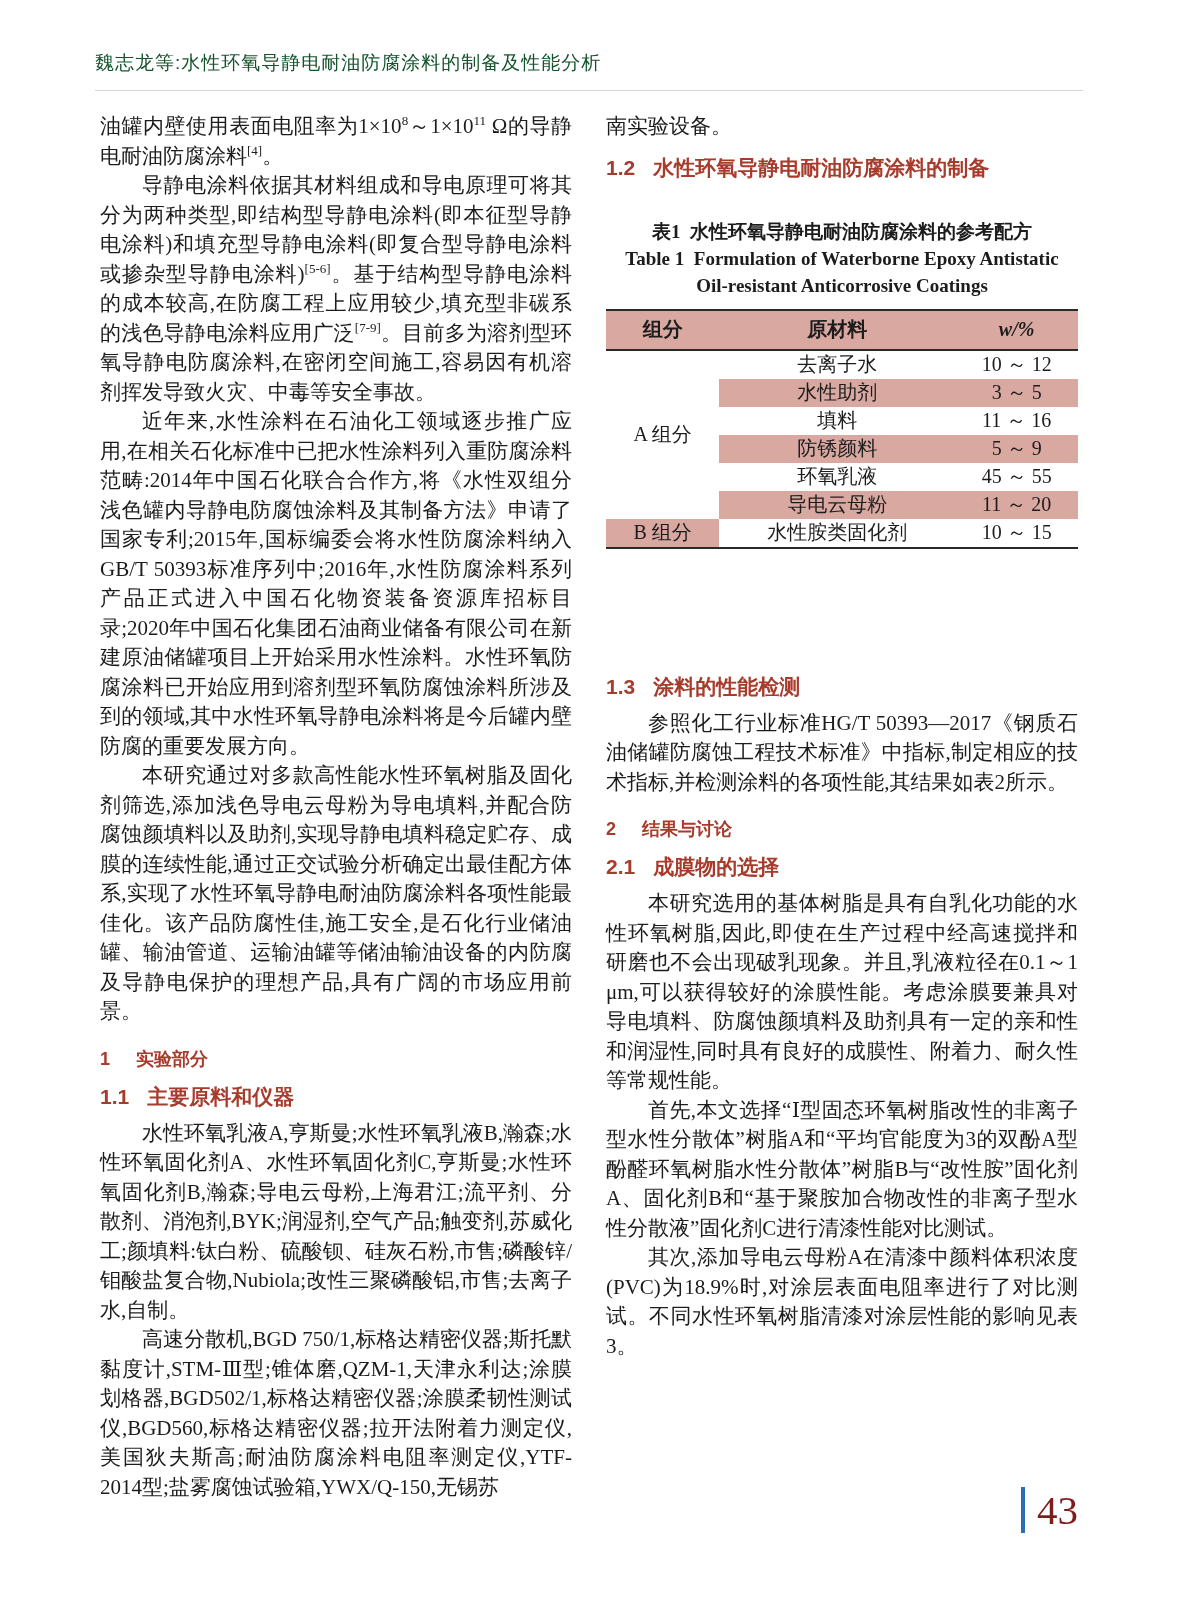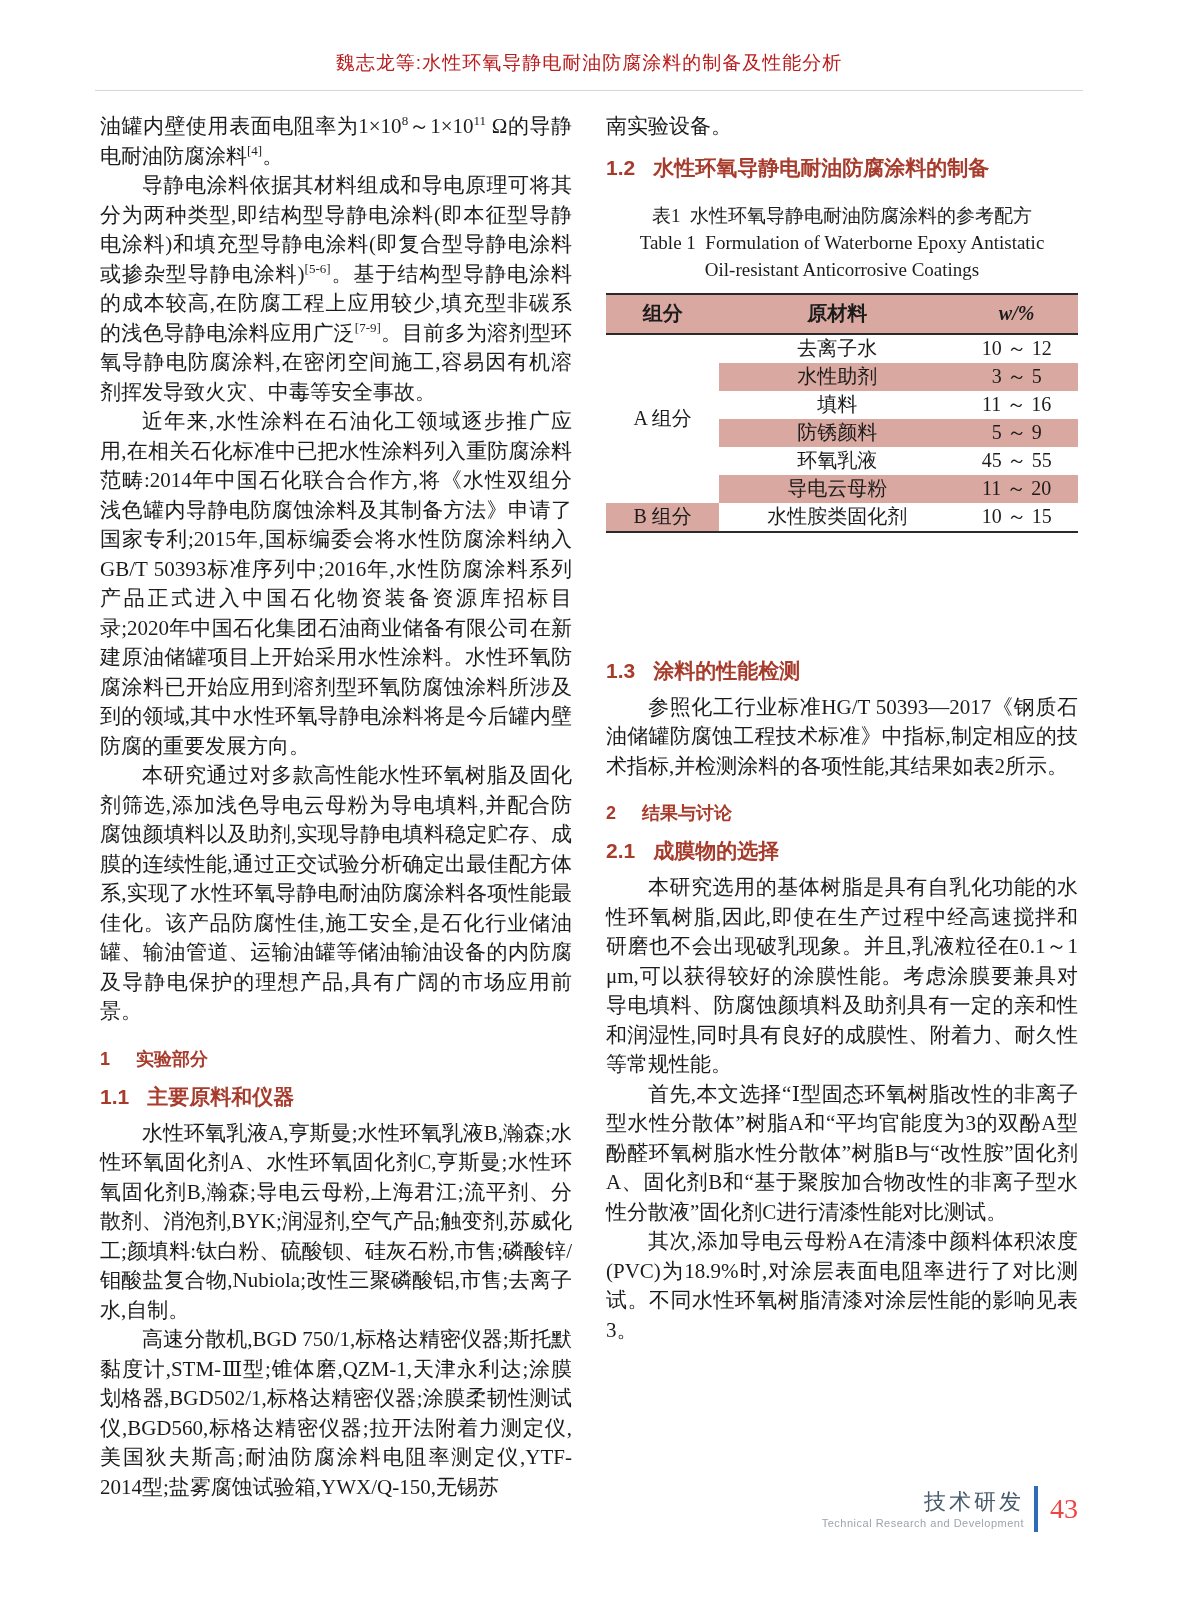--- a/index.html
+++ b/index.html
@@ -2,62 +2,62 @@
 <html><head>
 <meta charset="utf-8">
 <style>
   html,body{margin:0;padding:0;background:#e8e8e8;}
   .page{
     position:relative;width:1178px;height:1600px;margin:0 auto;background:#ffffff;
     font-family:"Liberation Serif","DejaVu Serif",serif;color:#1c1c1c;overflow:hidden;
   }
   
   .header{
-    position:absolute;left:95px;right:95px;top:50px;text-align:center;
+    position:absolute;left:95px;right:95px;top:50px;text-align:left;
     font-family:"Liberation Sans","DejaVu Sans",sans-serif;
-    font-size:19px;color:#b91c1c;letter-spacing:1px;
+    font-size:19px;color:#14532d;letter-spacing:1px;
     padding-bottom:14px;border-bottom:1px solid #d3d7db;
   }
   
   .columns{position:absolute;left:100px;top:112px;width:978px;display:flex;gap:34px;}
   .col{width:472px;flex:0 0 472px;}
   .para{margin:0;font-size:21px;line-height:29.5px;text-align:justify;}
   .para.indent{text-indent:2em;}
   .para sup{font-size:13px;line-height:0;vertical-align:super;}
   .sec-h1{
     font-family:"Liberation Sans","DejaVu Sans",sans-serif;
     color:#a73b2c;font-size:18px;font-weight:700;margin:20px 0 12px;
   }
   .sec-h1 .h-num{font-weight:600;margin-right:26px;}
   .sec-h2{
     font-family:"Liberation Sans","DejaVu Sans",sans-serif;
     color:#a73b2c;font-size:21px;font-weight:700;margin:12px 0 8px;
   }
   .sec-h2 .h-num{margin-right:18px;}
   
-  .tbl-caption{margin:20px 0 10px;text-align:center;font-weight:400;white-space:pre-wrap;}
+  .tbl-caption{margin:36px 0 10px;text-align:center;font-weight:700;white-space:pre-wrap;}
   .cap-zh{font-size:19px;line-height:27px;}
   .cap-en{font-size:19px;line-height:27px;}
   
   table.tbl{width:100%;border-collapse:collapse;border-top:2px solid #2a2a2a;border-bottom:2px solid #2a2a2a;}
   table.tbl th{
     background:#d9a8a1;font-weight:700;font-size:20px;height:36px;
     border-bottom:2px solid #2a2a2a;text-align:center;vertical-align:middle;
   }
   table.tbl th.th-w{font-style:italic;}
   table.tbl td{font-size:20px;height:28px;text-align:center;vertical-align:middle;padding:0;}
   table.tbl td.pink{background:#d9a8a1;}
   col.c1{width:24%;}col.c2{width:50%;}col.c3{width:26%;}
   
   .footer{position:absolute;right:100px;top:1486px;display:flex;align-items:center;}
   .f-text{text-align:right;margin-right:10px;font-family:"Liberation Sans","DejaVu Sans",sans-serif;}
   .f-zh{font-size:22px;color:#47596b;letter-spacing:3px;line-height:24px;}
   .f-en{font-size:11px;color:#9ba4ac;margin-top:3px;letter-spacing:0.5px;}
   .f-bar{width:4px;height:46px;background:#2e6db6;margin-right:12px;}
-  .f-num{font-size:28px;color:#ef4444;}
+  .f-num{font-size:41px;color:#7f1d1d;}
 </style>
 </head>
 <body>
 
 <div class="page">
 
   <div class="header">魏志龙等:水性环氧导静电耐油防腐涂料的制备及性能分析</div>
 
   <div class="columns">
     <div class="col" id="left-col">
@@ -125,21 +125,17 @@
         <p class="para indent"><span>参照化工行业标准HG/T 50393—2017《钢质石油储罐防腐蚀工程技术标准》中指标,制定相应的技术指标,并检测涂料的各项性能,其结果如表2所示。</span></p>
         <div class="sec-h1"><span class="h-num">2</span><span class="h-title">结果与讨论</span></div>
         <div class="sec-h2"><span class="h-num">2.1</span><span class="h-title">成膜物的选择</span></div>
         <p class="para indent"><span>本研究选用的基体树脂是具有自乳化功能的水性环氧树脂,因此,即使在生产过程中经高速搅拌和研磨也不会出现破乳现象。并且,乳液粒径在0.1～1 μm,可以获得较好的涂膜性能。考虑涂膜要兼具对导电填料、防腐蚀颜填料及助剂具有一定的亲和性和润湿性,同时具有良好的成膜性、附着力、耐久性等常规性能。</span></p>
         <p class="para indent"><span>首先,本文选择“Ⅰ型固态环氧树脂改性的非离子型水性分散体”树脂A和“平均官能度为3的双酚A型酚醛环氧树脂水性分散体”树脂B与“改性胺”固化剂A、固化剂B和“基于聚胺加合物改性的非离子型水性分散液”固化剂C进行清漆性能对比测试。</span></p>
         <p class="para indent"><span>其次,添加导电云母粉A在清漆中颜料体积浓度(PVC)为18.9%时,对涂层表面电阻率进行了对比测试。不同水性环氧树脂清漆对涂层性能的影响见表3。</span></p>
       </div>
   </div>
 
   <div class="footer">
-    <div class="f-text">
-      <div class="f-zh">技术研发</div>
-      <div class="f-en">Technical Research and Development</div>
-    </div>
     <div class="f-bar"></div>
     <div class="f-num">43</div>
   </div>
 
 </div>
 
 </body></html>

